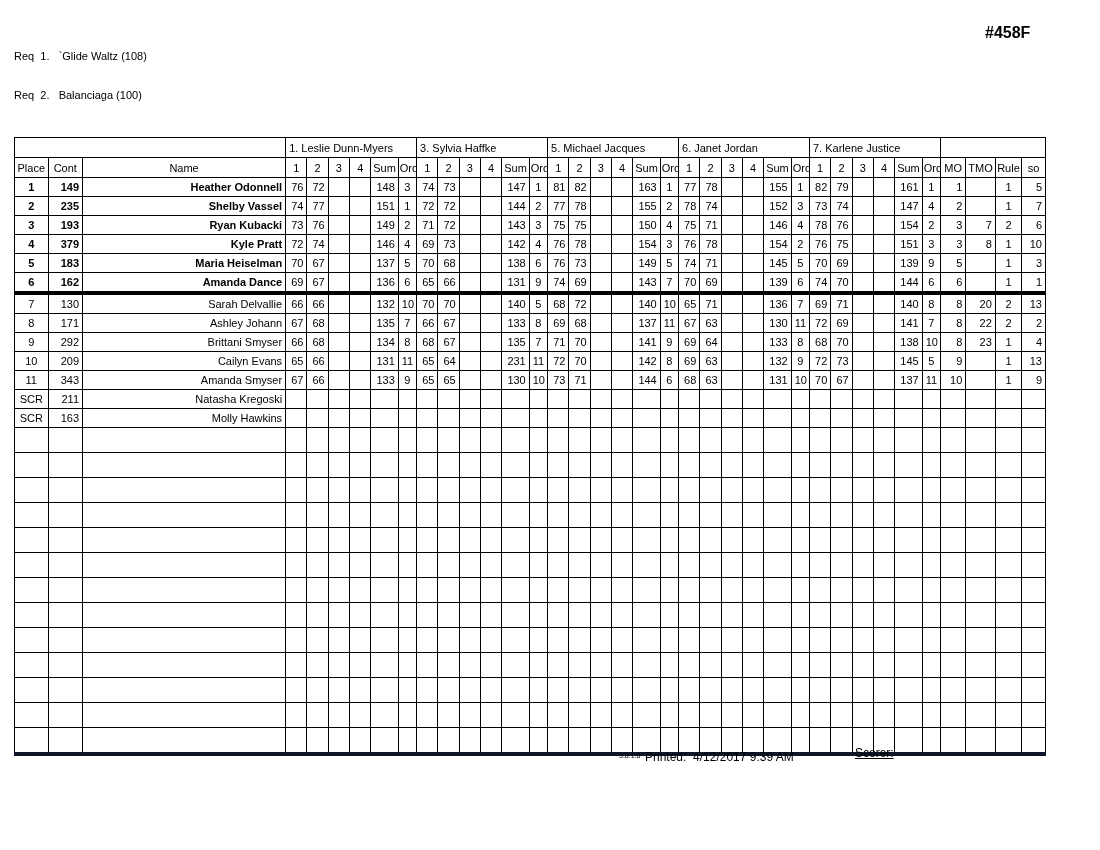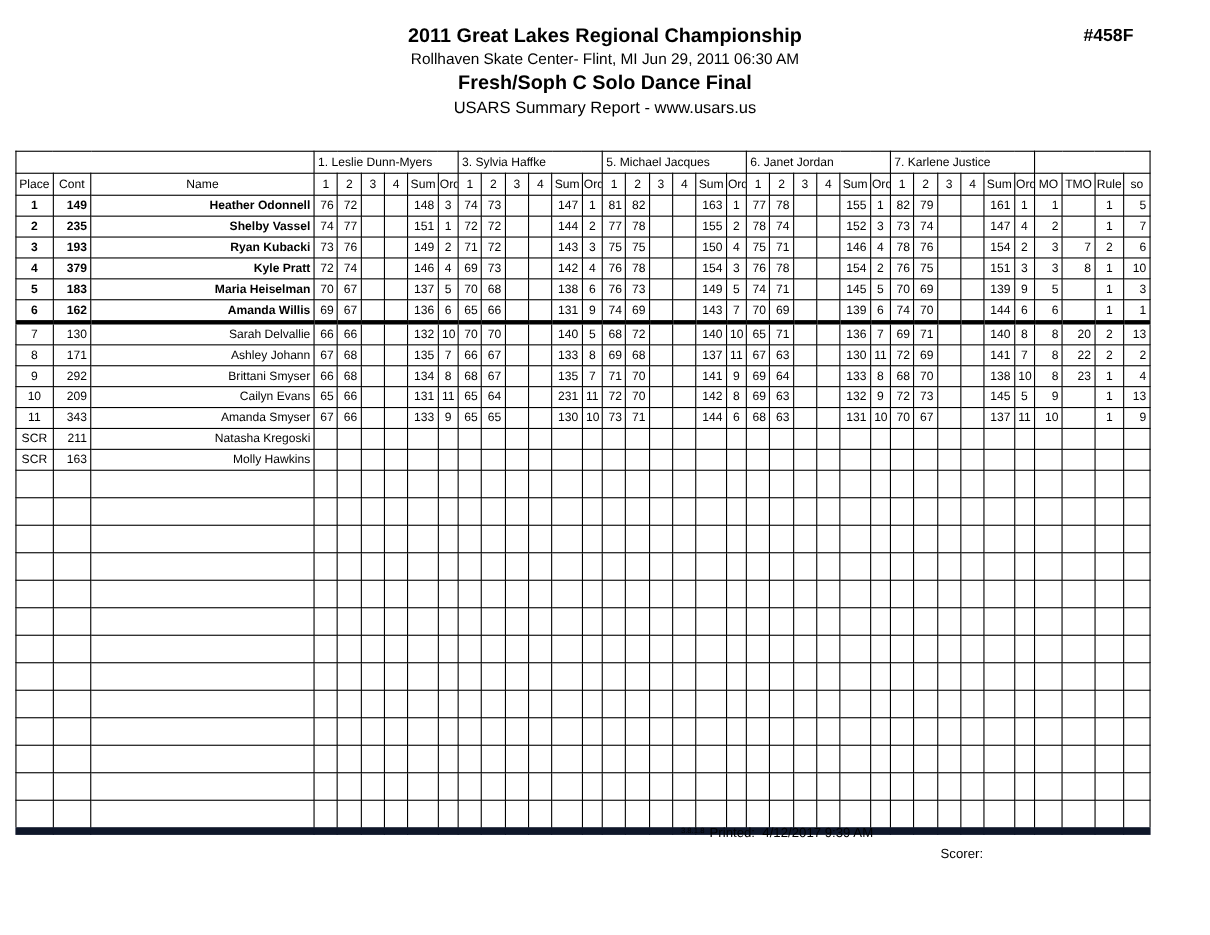--- a/index.html
+++ b/index.html
@@ -9,21 +9,21 @@
   .req-block{position:absolute;left:14px;top:24px;font-size:11px;line-height:13px;white-space:pre;}
   .hdr{position:absolute;left:0;right:0;top:22px;text-align:center;}
   .hdr .title{font-size:18px;font-weight:bold;letter-spacing:0px;margin-bottom:2px;}
   .hdr .venue{font-size:14px;margin-bottom:4px;}
   .hdr .event{font-size:18px;font-weight:bold;margin-bottom:4px;}
   .hdr .report{font-size:15px;}
   .evt-num{position:absolute;left:985px;top:24px;font-size:16px;font-weight:bold;}
 
   table.results{position:absolute;left:14px;top:137px;width:1032px;
                 border-collapse:collapse;table-layout:fixed;
-                font-size:11px;border-bottom:7px solid #0f172a;}
+                font-size:11px;border-bottom:4px solid #0f172a;}
   table.results td,table.results th{border:1px solid #000;padding:0 3px;overflow:hidden;
                 white-space:nowrap;font-weight:normal;height:18px;line-height:12px;}
   tr.jrow td{height:19px;}
   tr.hrow th{height:19px;text-align:center;padding:0 1px;}
   td.nob{border:none;background:#fff;}
   td.jname{text-align:left;padding-left:5px;}
   th.lft{text-align:left;padding-left:5px;}
   td.c-place{text-align:center;}
   td.c-cont{text-align:right;padding-right:5px;}
   td.c-name{text-align:right;padding-left:6px;}
@@ -31,34 +31,32 @@
   td.ordc,th.ordc{border-left:3px solid #000;border-right:3px solid #000;text-align:center;font-weight:bold;}
   th.ordc{font-weight:normal;}
   td.t-num{text-align:right;padding-right:4px;}
   td.t-ctr{text-align:center;}
   tr.boldrow td.c-place,tr.boldrow td.c-cont,tr.boldrow td.c-name{font-weight:bold;}
   tr.cut td{border-bottom:4px solid #000;}
   tr.emptyrow td{height:24px;}
 
   .foot-version{position:absolute;left:619px;top:752px;font-size:7px;}
   .foot-printed{position:absolute;left:645px;top:750px;font-size:12px;}
-  .foot-scorer{position:absolute;left:855px;top:769px;font-size:12px;}
+  .foot-scorer{position:absolute;left:855px;top:746px;font-size:12px;text-decoration:underline;}
 </style>
 </head>
 <body>
 
 <div class="page">
 
+  <div class="req-block">
+    <div>Req  1.   `Glide Waltz (108)</div>
+    <div>Req  2.   Balanciaga (100)</div>
+  </div>
 
-  <div class="hdr">
-    <div class="title">2011 Great Lakes Regional Championship</div>
-    <div class="venue">Rollhaven Skate Center- Flint, MI  Jun 29, 2011   06:30 AM</div>
-    <div class="event">Fresh/Soph C Solo Dance Final</div>
-    <div class="report">USARS Summary Report - www.usars.us</div>
-  </div>
 
   <div class="evt-num">#458F</div>
 
   <table class="results">
     <colgroup>
       <col style="width:33px">
         <col style="width:34px">
         <col style="width:200px">
       <col style="width:21px">
         <col style="width:21px">
@@ -337,21 +335,21 @@
           <td class="sum">139</td>
           <td class="ordc">9</td>
           <td class="t-num">5</td>
           <td class="t-num"></td>
           <td class="t-ctr">1</td>
           <td class="t-num">3</td>
         </tr>
         <tr class="boldrow cut">
           <td class="c-place">6</td>
           <td class="c-cont">162</td>
-          <td class="c-name">Amanda Willis</td>
+          <td class="c-name">Amanda Dance</td>
           <td class="score">69</td>
           <td class="score">67</td>
           <td class="score"></td>
           <td class="score"></td>
           <td class="sum">136</td>
           <td class="ordc">6</td>
           <td class="score">65</td>
           <td class="score">66</td>
           <td class="score"></td>
           <td class="score"></td>

